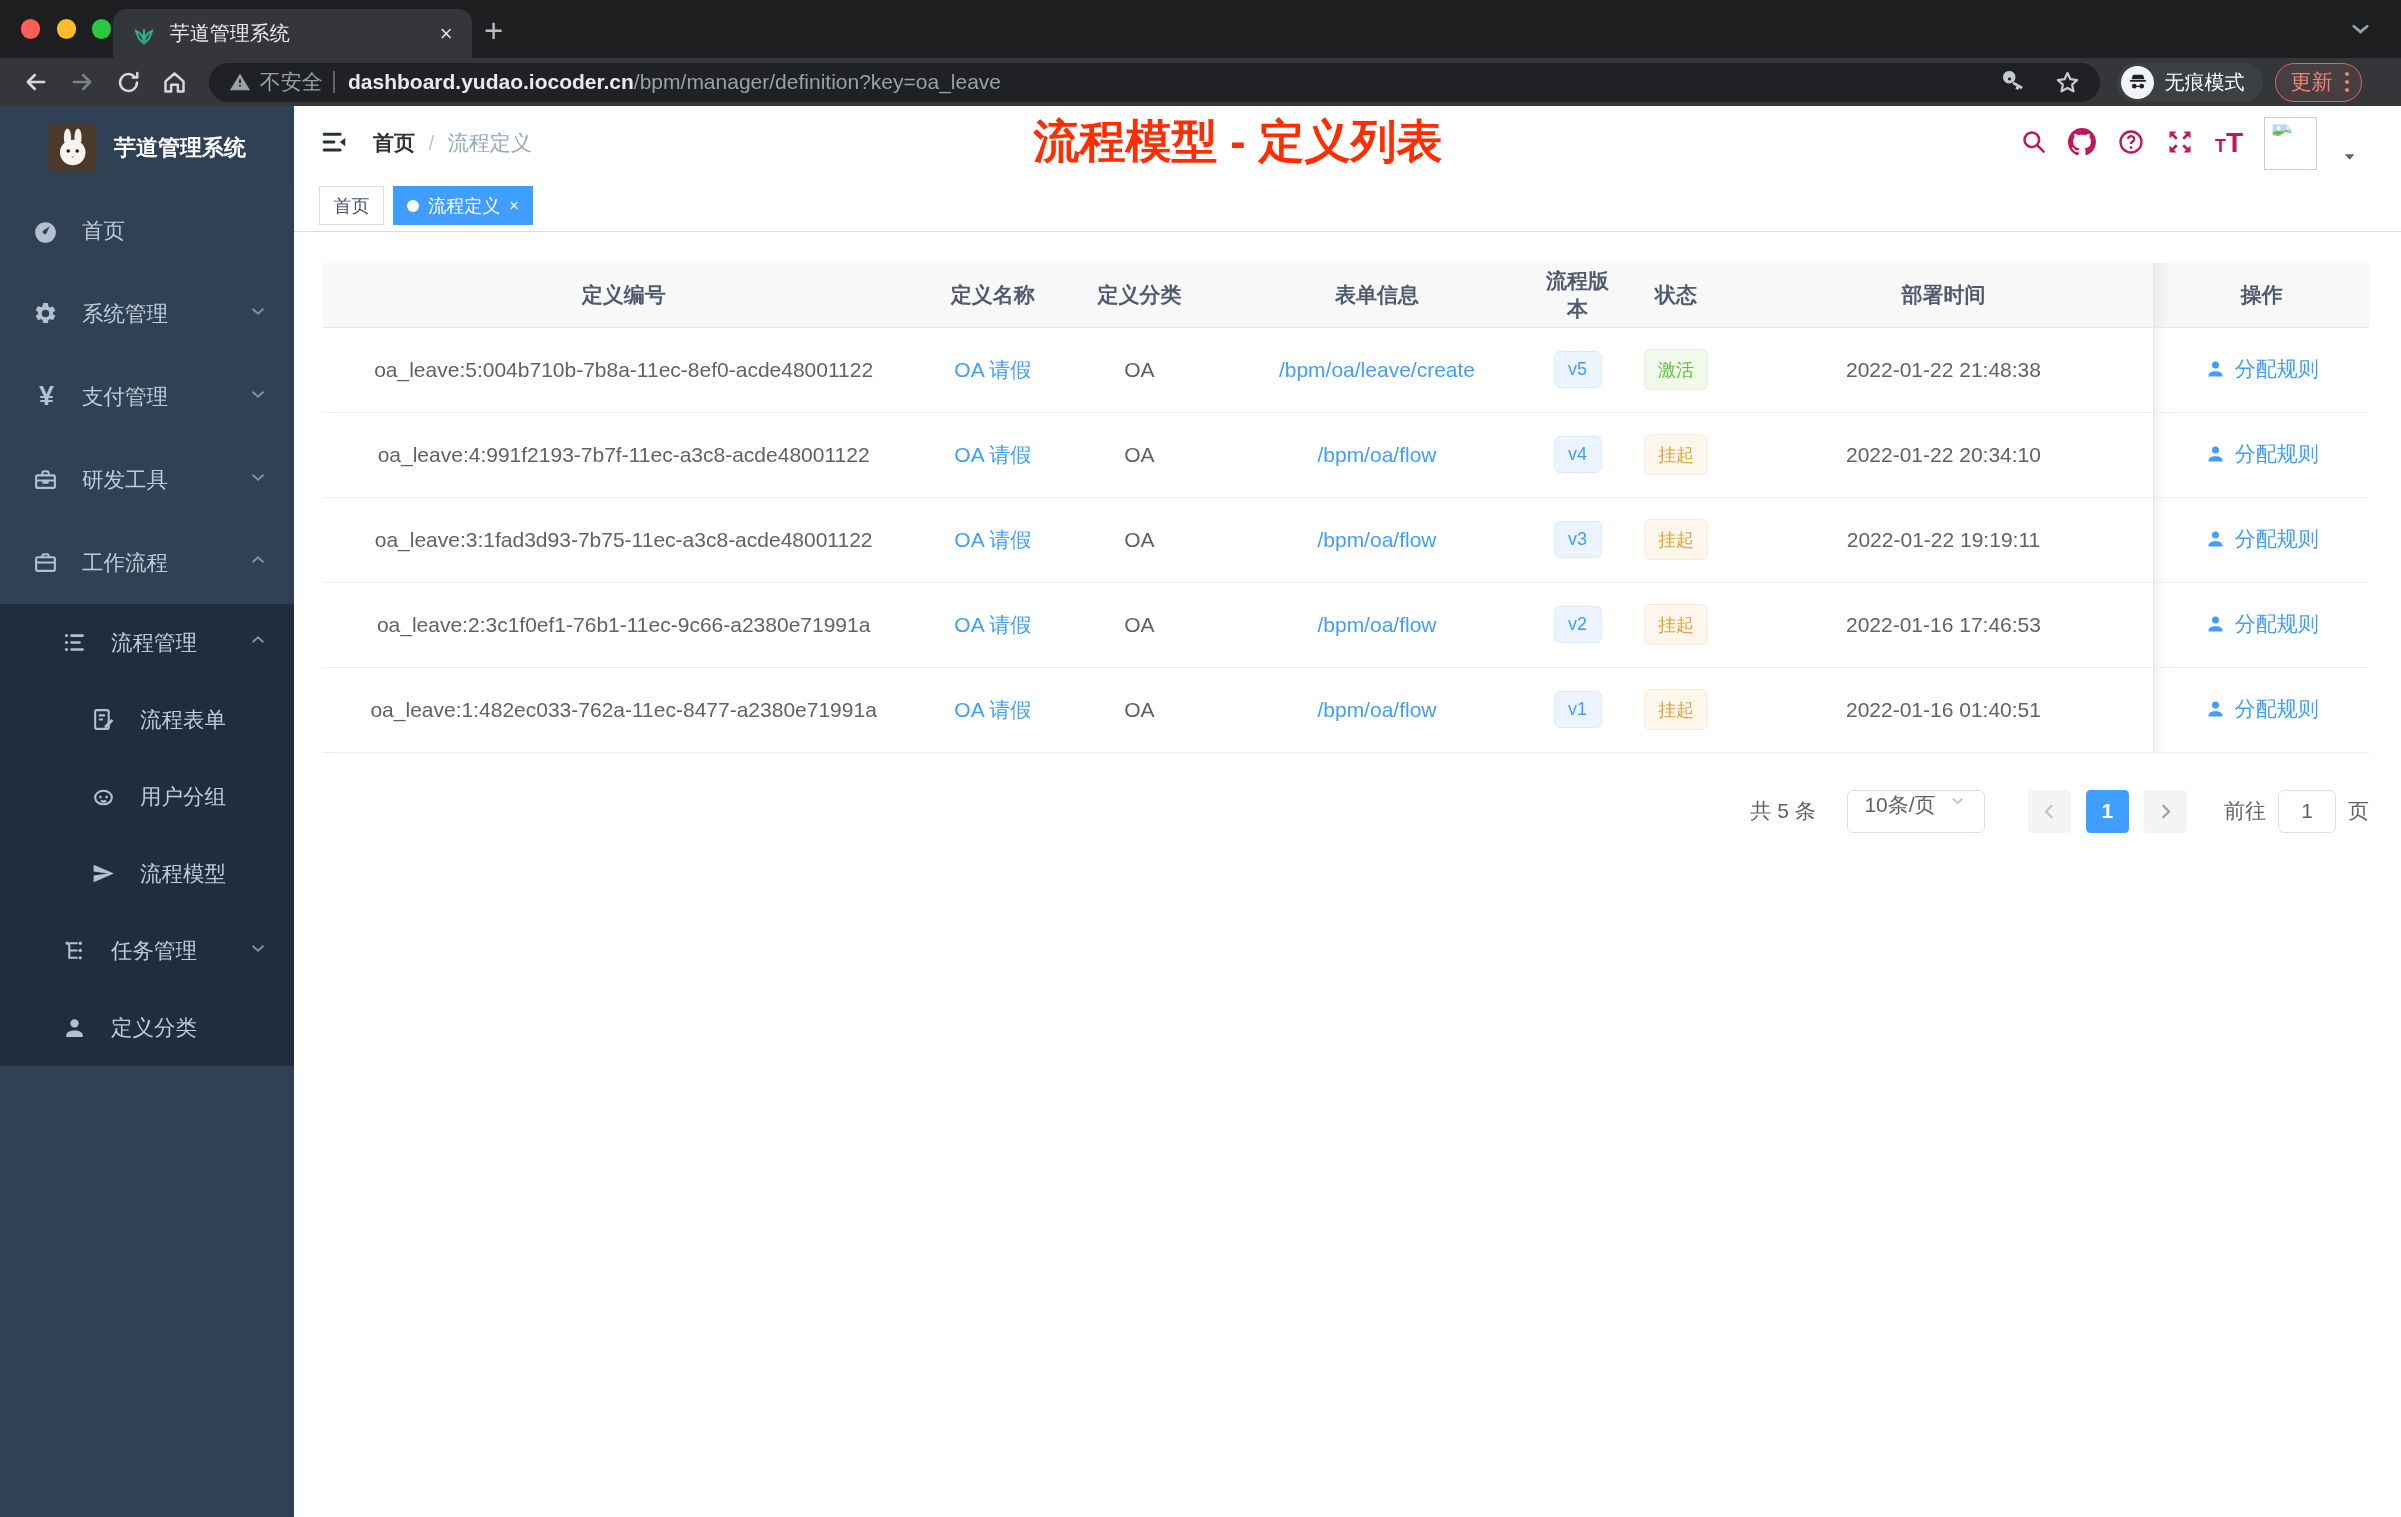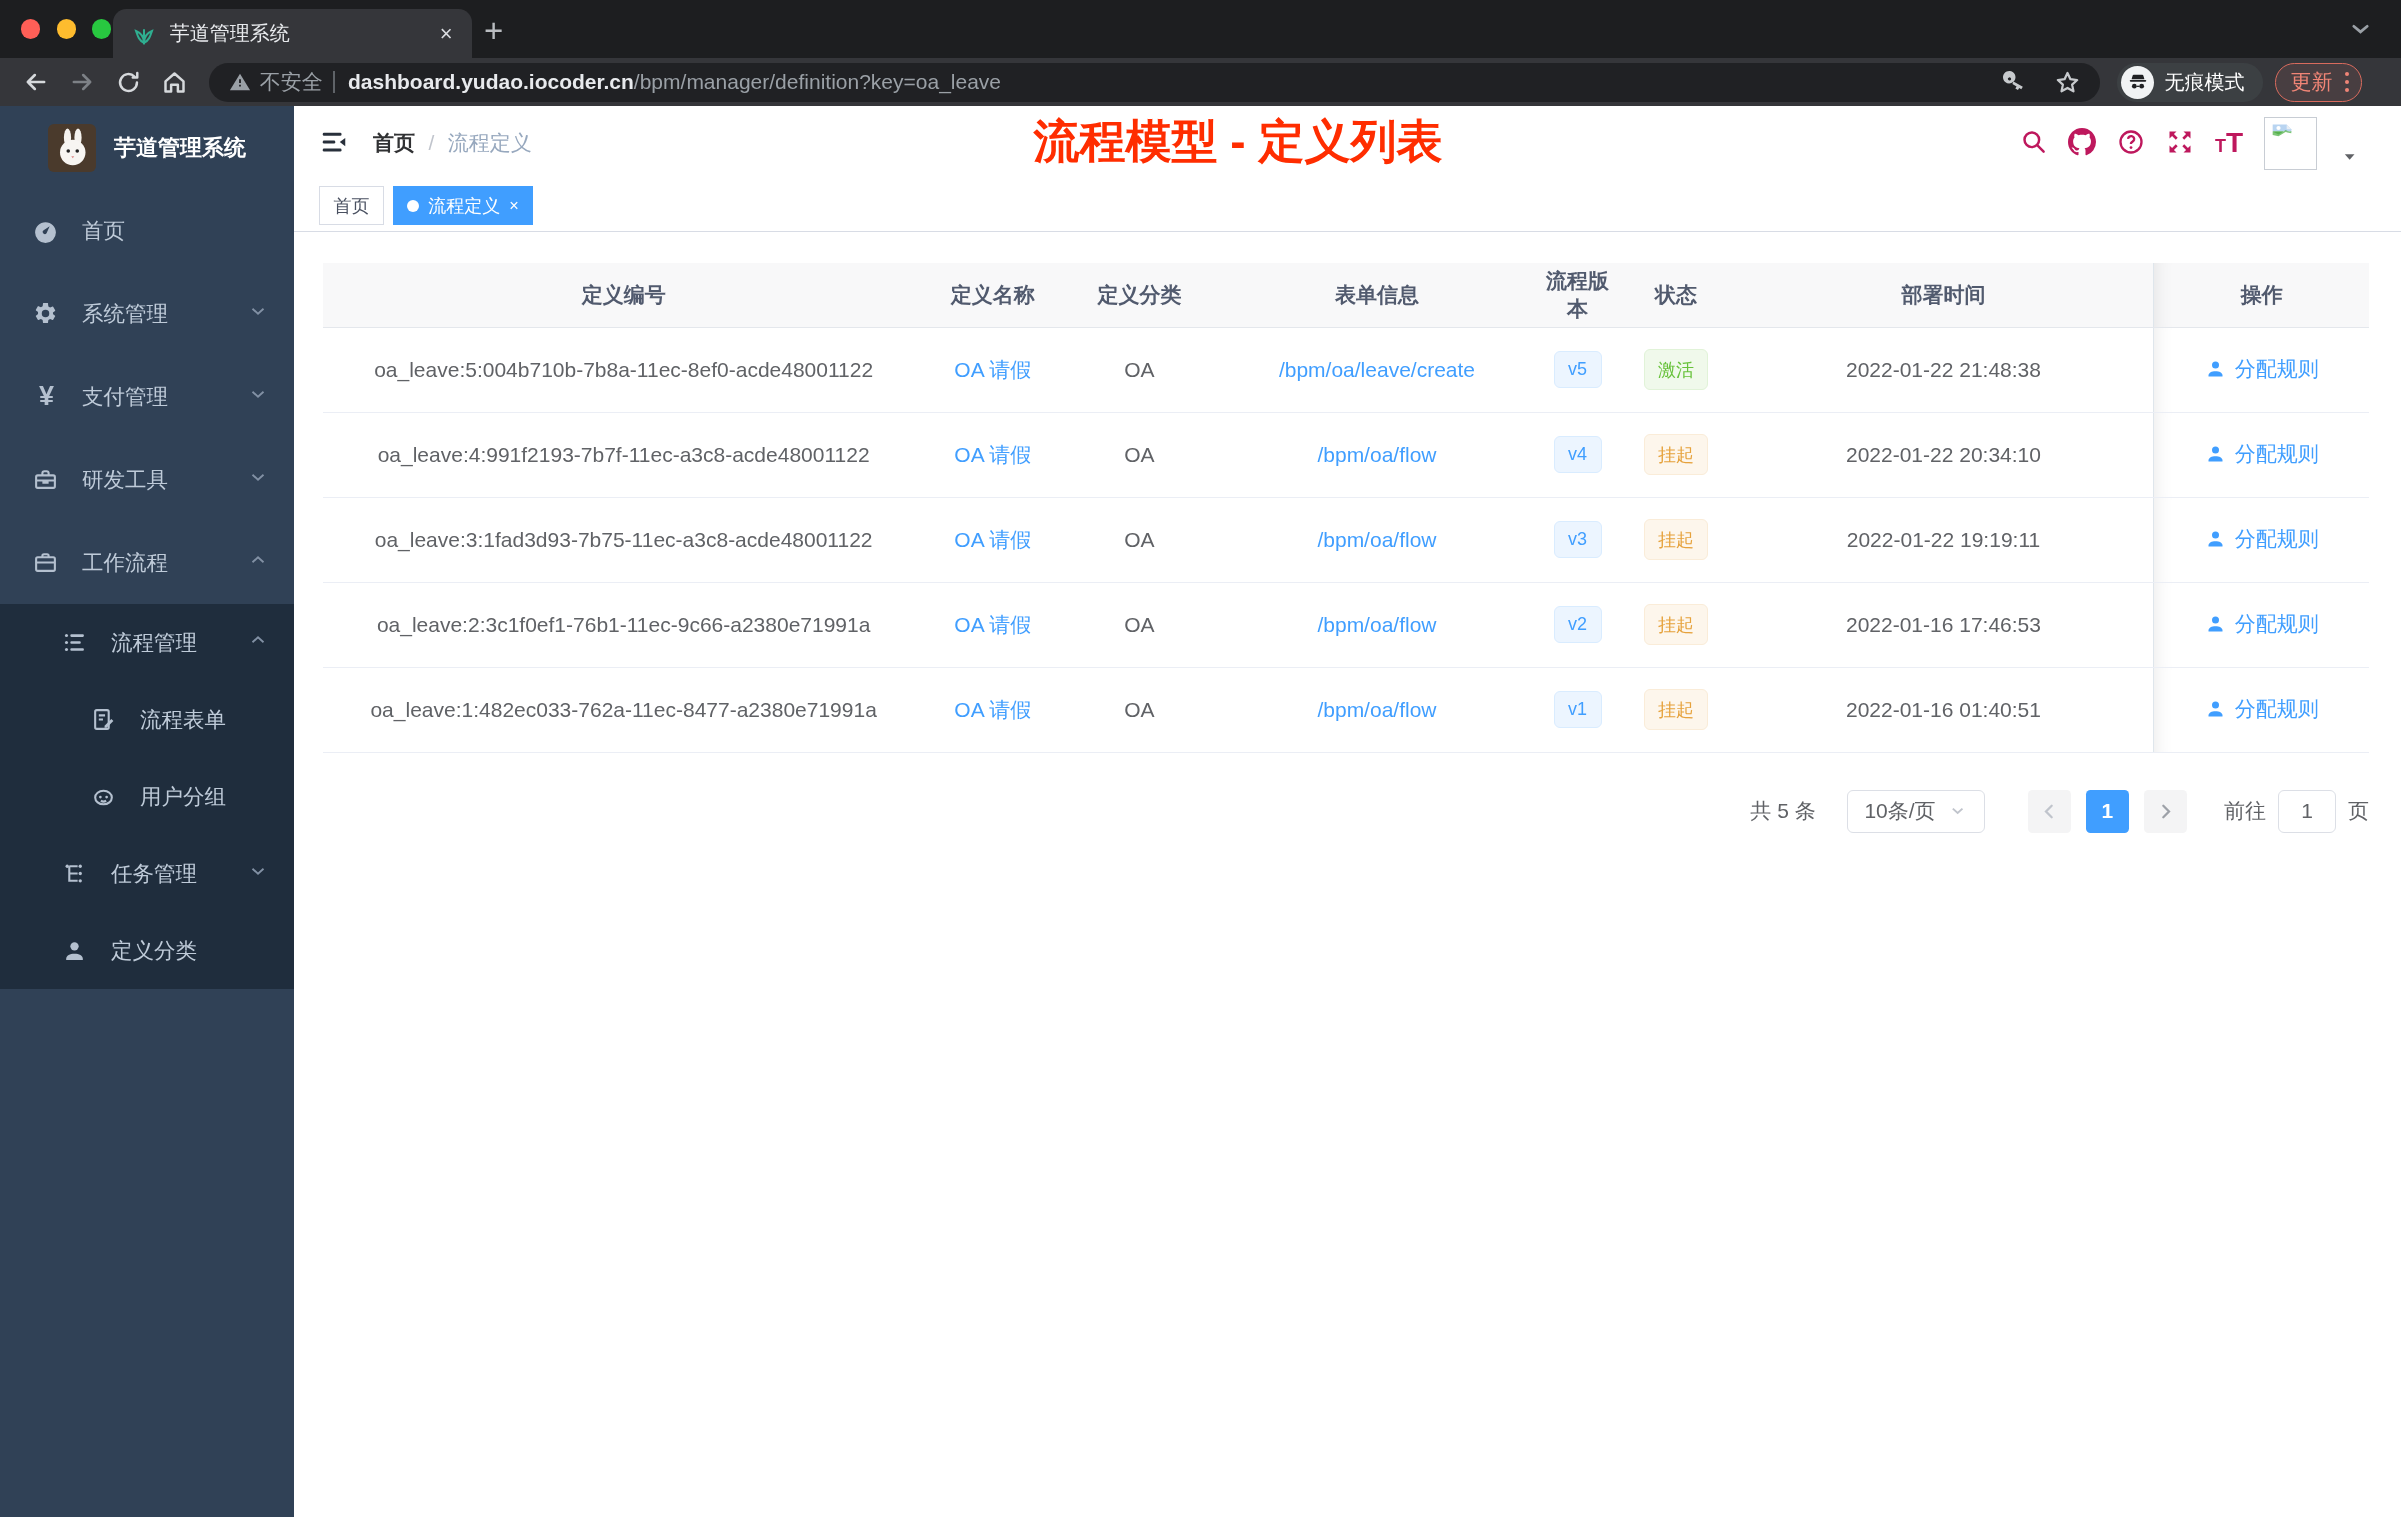--- a/index.html
+++ b/index.html
@@ -94,21 +94,21 @@
   .tag-status { display:inline-block; padding:7.4px 13.4px; border-radius:6px; font-size:18px; }
   .tag-status.success { background:#f0f9eb; border:1.5px solid #e1f3d8; color:#67c23a; }
   .tag-status.warning { background:#fdf6ec; border:1.5px solid #faecd8; color:#e6a23c; }
   .action-link { color:#409eff; display:inline-flex; align-items:center; gap:9px; cursor:pointer; }
 
   
   .pagination { width:2046px; margin-top:37px; display:flex; align-items:center;
     justify-content:flex-end; font-size:21px; color:#606266; }
   .pg-total { margin-right:31px; }
   .pg-size { width:138px; height:43px; border:1.5px solid #dcdfe6; border-radius:6px; background:#fff;
-    display:flex; align-items:center; justify-content:center; gap:12px; margin-right:36px; cursor:pointer; }
+    display:flex; align-items:flex-start; justify-content:center; gap:12px; margin-right:36px; cursor:pointer; }
   .pg-btn { width:43px; height:43px; border-radius:4.5px; background:#f4f4f5; margin:0 7.4px;
     display:flex; align-items:center; justify-content:center; cursor:pointer; }
   .pg-btn.prev { color:#c0c4cc; }
   .pg-btn.next { color:#9da1a8; }
   .pg-page { width:43px; height:43px; border-radius:4.5px; background:#409eff; color:#fff; font-weight:700;
     margin:0 7.4px; display:flex; align-items:center; justify-content:center; cursor:pointer; }
   .pg-goto { display:flex; align-items:center; gap:12px; margin-left:30px; }
   .pg-input { width:58px; height:43px; border:1.5px solid #dcdfe6; border-radius:6px;
     display:flex; align-items:center; justify-content:center; color:#606266; }
 </style>
@@ -303,20 +303,28 @@
       <div class="menu-item lv3">
         <span class="mi-icon">
           <svg viewBox="0 0 24 24" width="25" height="25" fill="none" stroke="currentColor" stroke-width="2">
               <path d="M4 13a8 6.5 0 0116 0 8 6.5 0 01-16 0z"></path>
               <circle cx="9" cy="12.5" r="1.3" fill="currentColor" stroke="none"></circle>
               <circle cx="15" cy="12.5" r="1.3" fill="currentColor" stroke="none"></circle>
               <path d="M9.5 16c1.6 1.2 3.4 1.2 5 0"></path>
             </svg>
         </span>
         <span>用户分组</span>
+      </div>
+      <div class="menu-item lv3">
+        <span class="mi-icon">
+          <svg viewBox="0 0 24 24" width="25" height="25" fill="currentColor">
+              <path d="M2.5 20.5L22 12 2.5 3.5l.01 6.5L16 12 2.51 14z"></path>
+            </svg>
+        </span>
+        <span>流程模型</span>
       </div>
       <div class="menu-item lv2">
         <span class="mi-icon">
           <svg viewBox="0 0 24 24" width="25" height="25" fill="none" stroke="currentColor" stroke-width="2">
               <path d="M7 5h8M7 5v14h8M7 12h8"></path>
               <circle cx="5" cy="5" r="1.6" fill="currentColor" stroke="none"></circle>
               <circle cx="17.5" cy="5" r="1.6" fill="currentColor" stroke="none"></circle>
               <circle cx="17.5" cy="12" r="1.6" fill="currentColor" stroke="none"></circle>
               <circle cx="17.5" cy="19" r="1.6" fill="currentColor" stroke="none"></circle>
             </svg>

